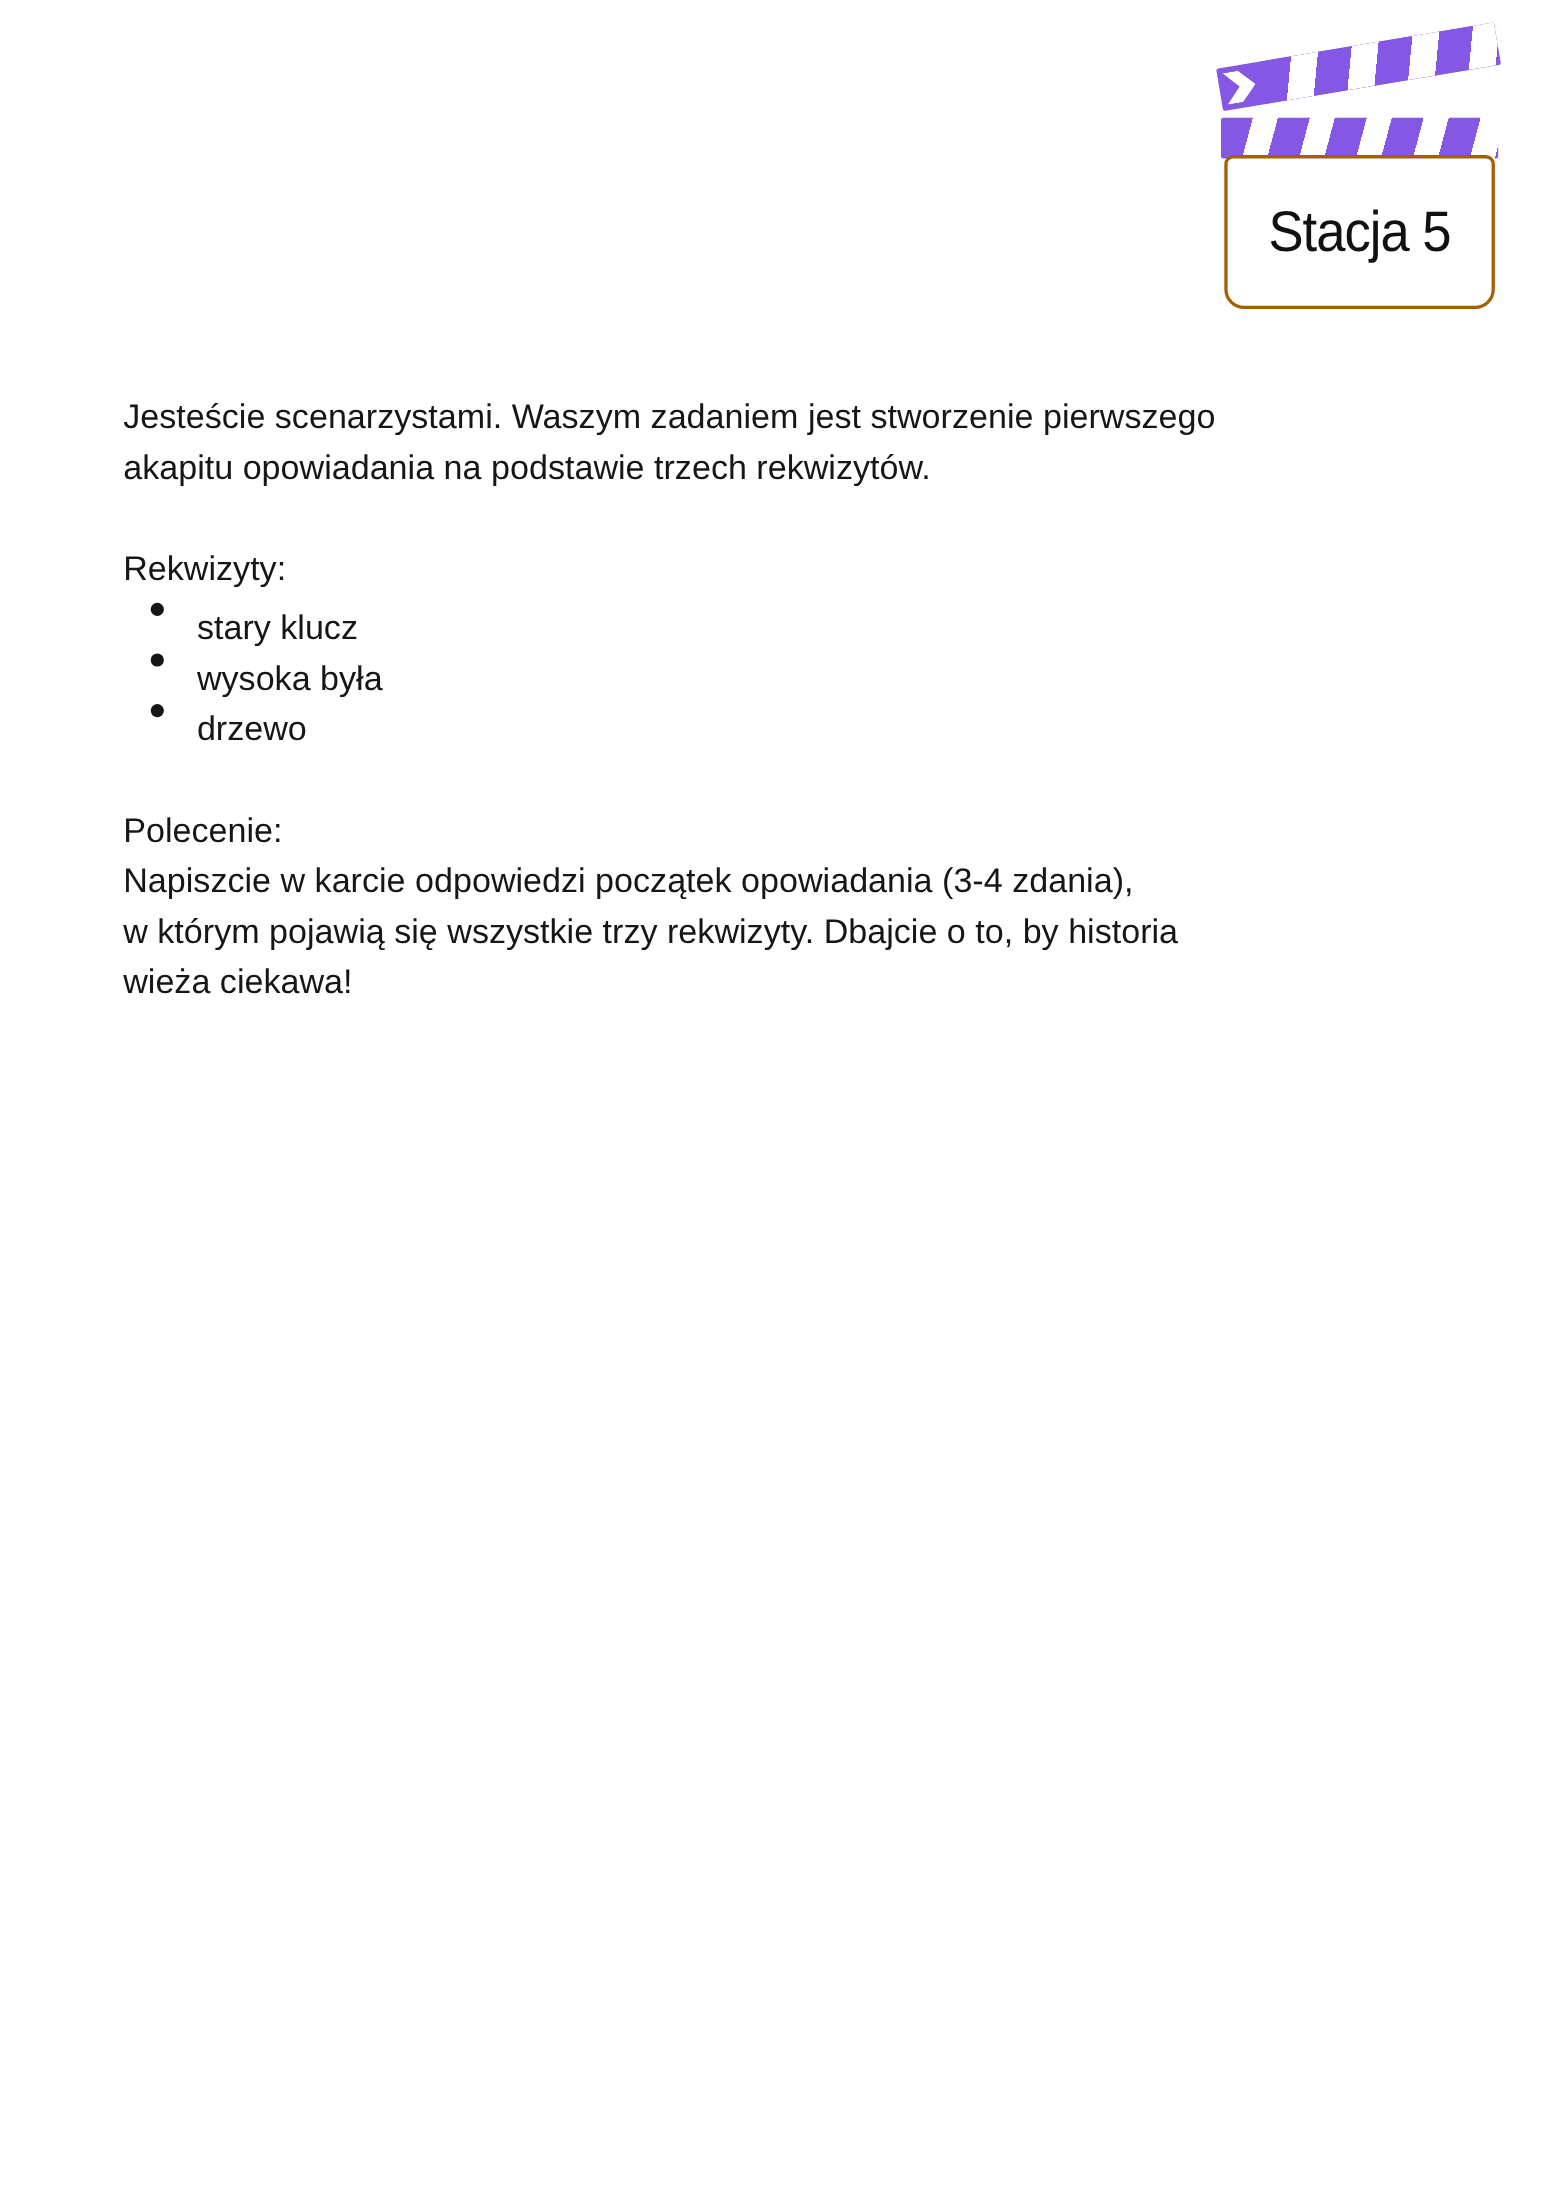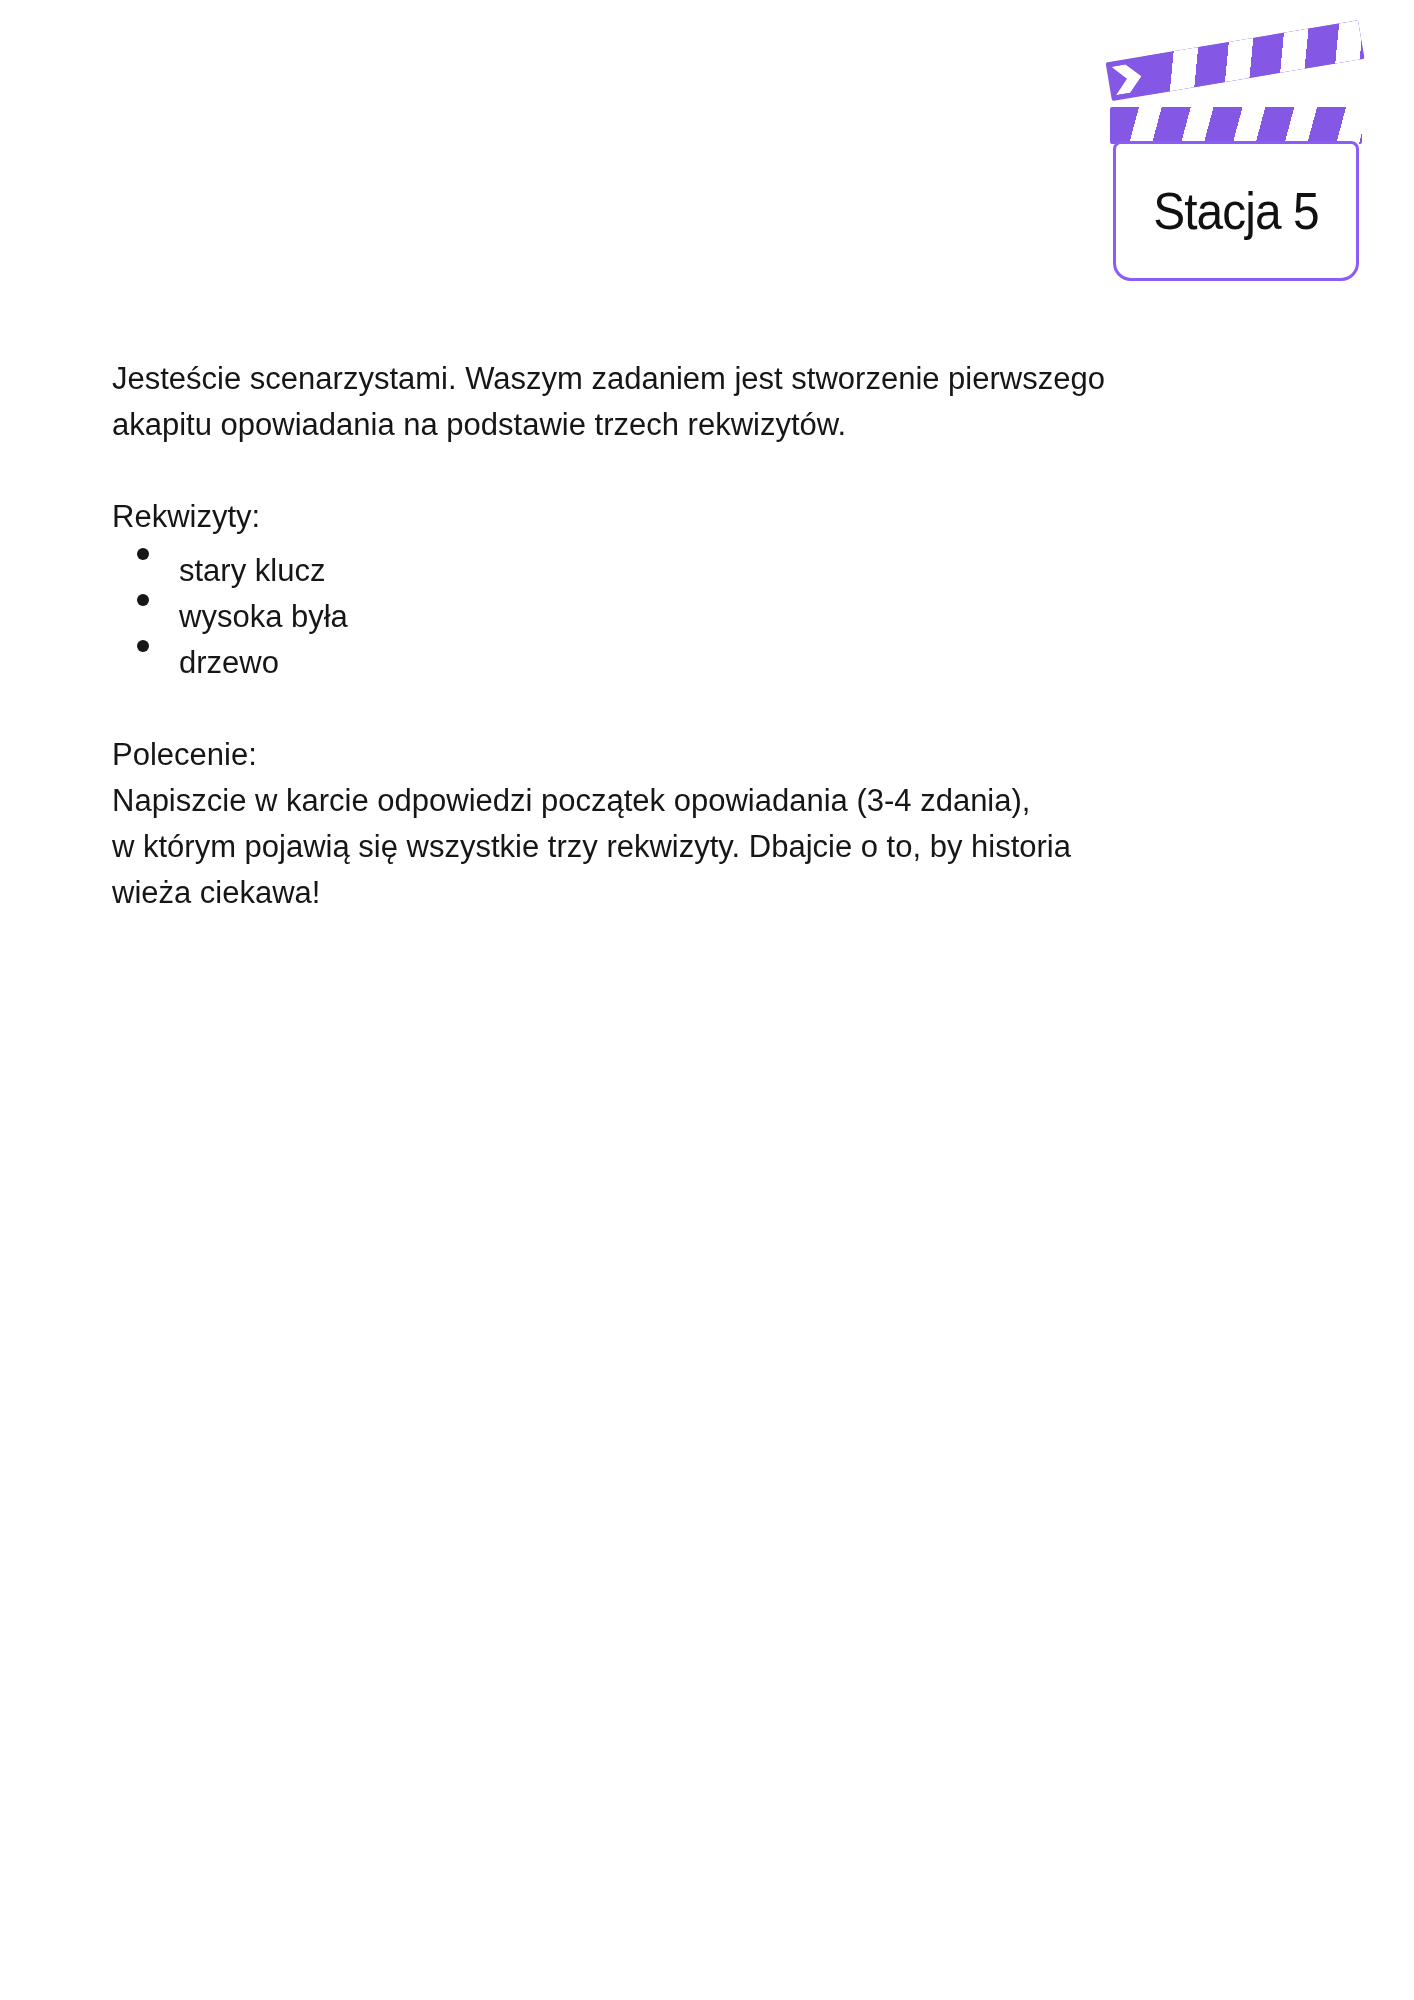--- a/index.html
+++ b/index.html
@@ -22,21 +22,21 @@
     width: 262px;
     height: 246px;
   }
   .clapper-body {
     position: absolute;
     left: 9px;
     top: 103px;
     width: 246px;
     height: 140px;
     background: #ffffff;
-    border: 3px solid #8b5cf6;
+    border: 3px solid #a16207;
     border-radius: 8px 8px 18px 18px;
     display: flex;
     align-items: center;
     justify-content: center;
   }
   .clapper-body .station-label {
     font-size: 52px;
     letter-spacing: -1px;
     color: #111111;
     white-space: nowrap;

